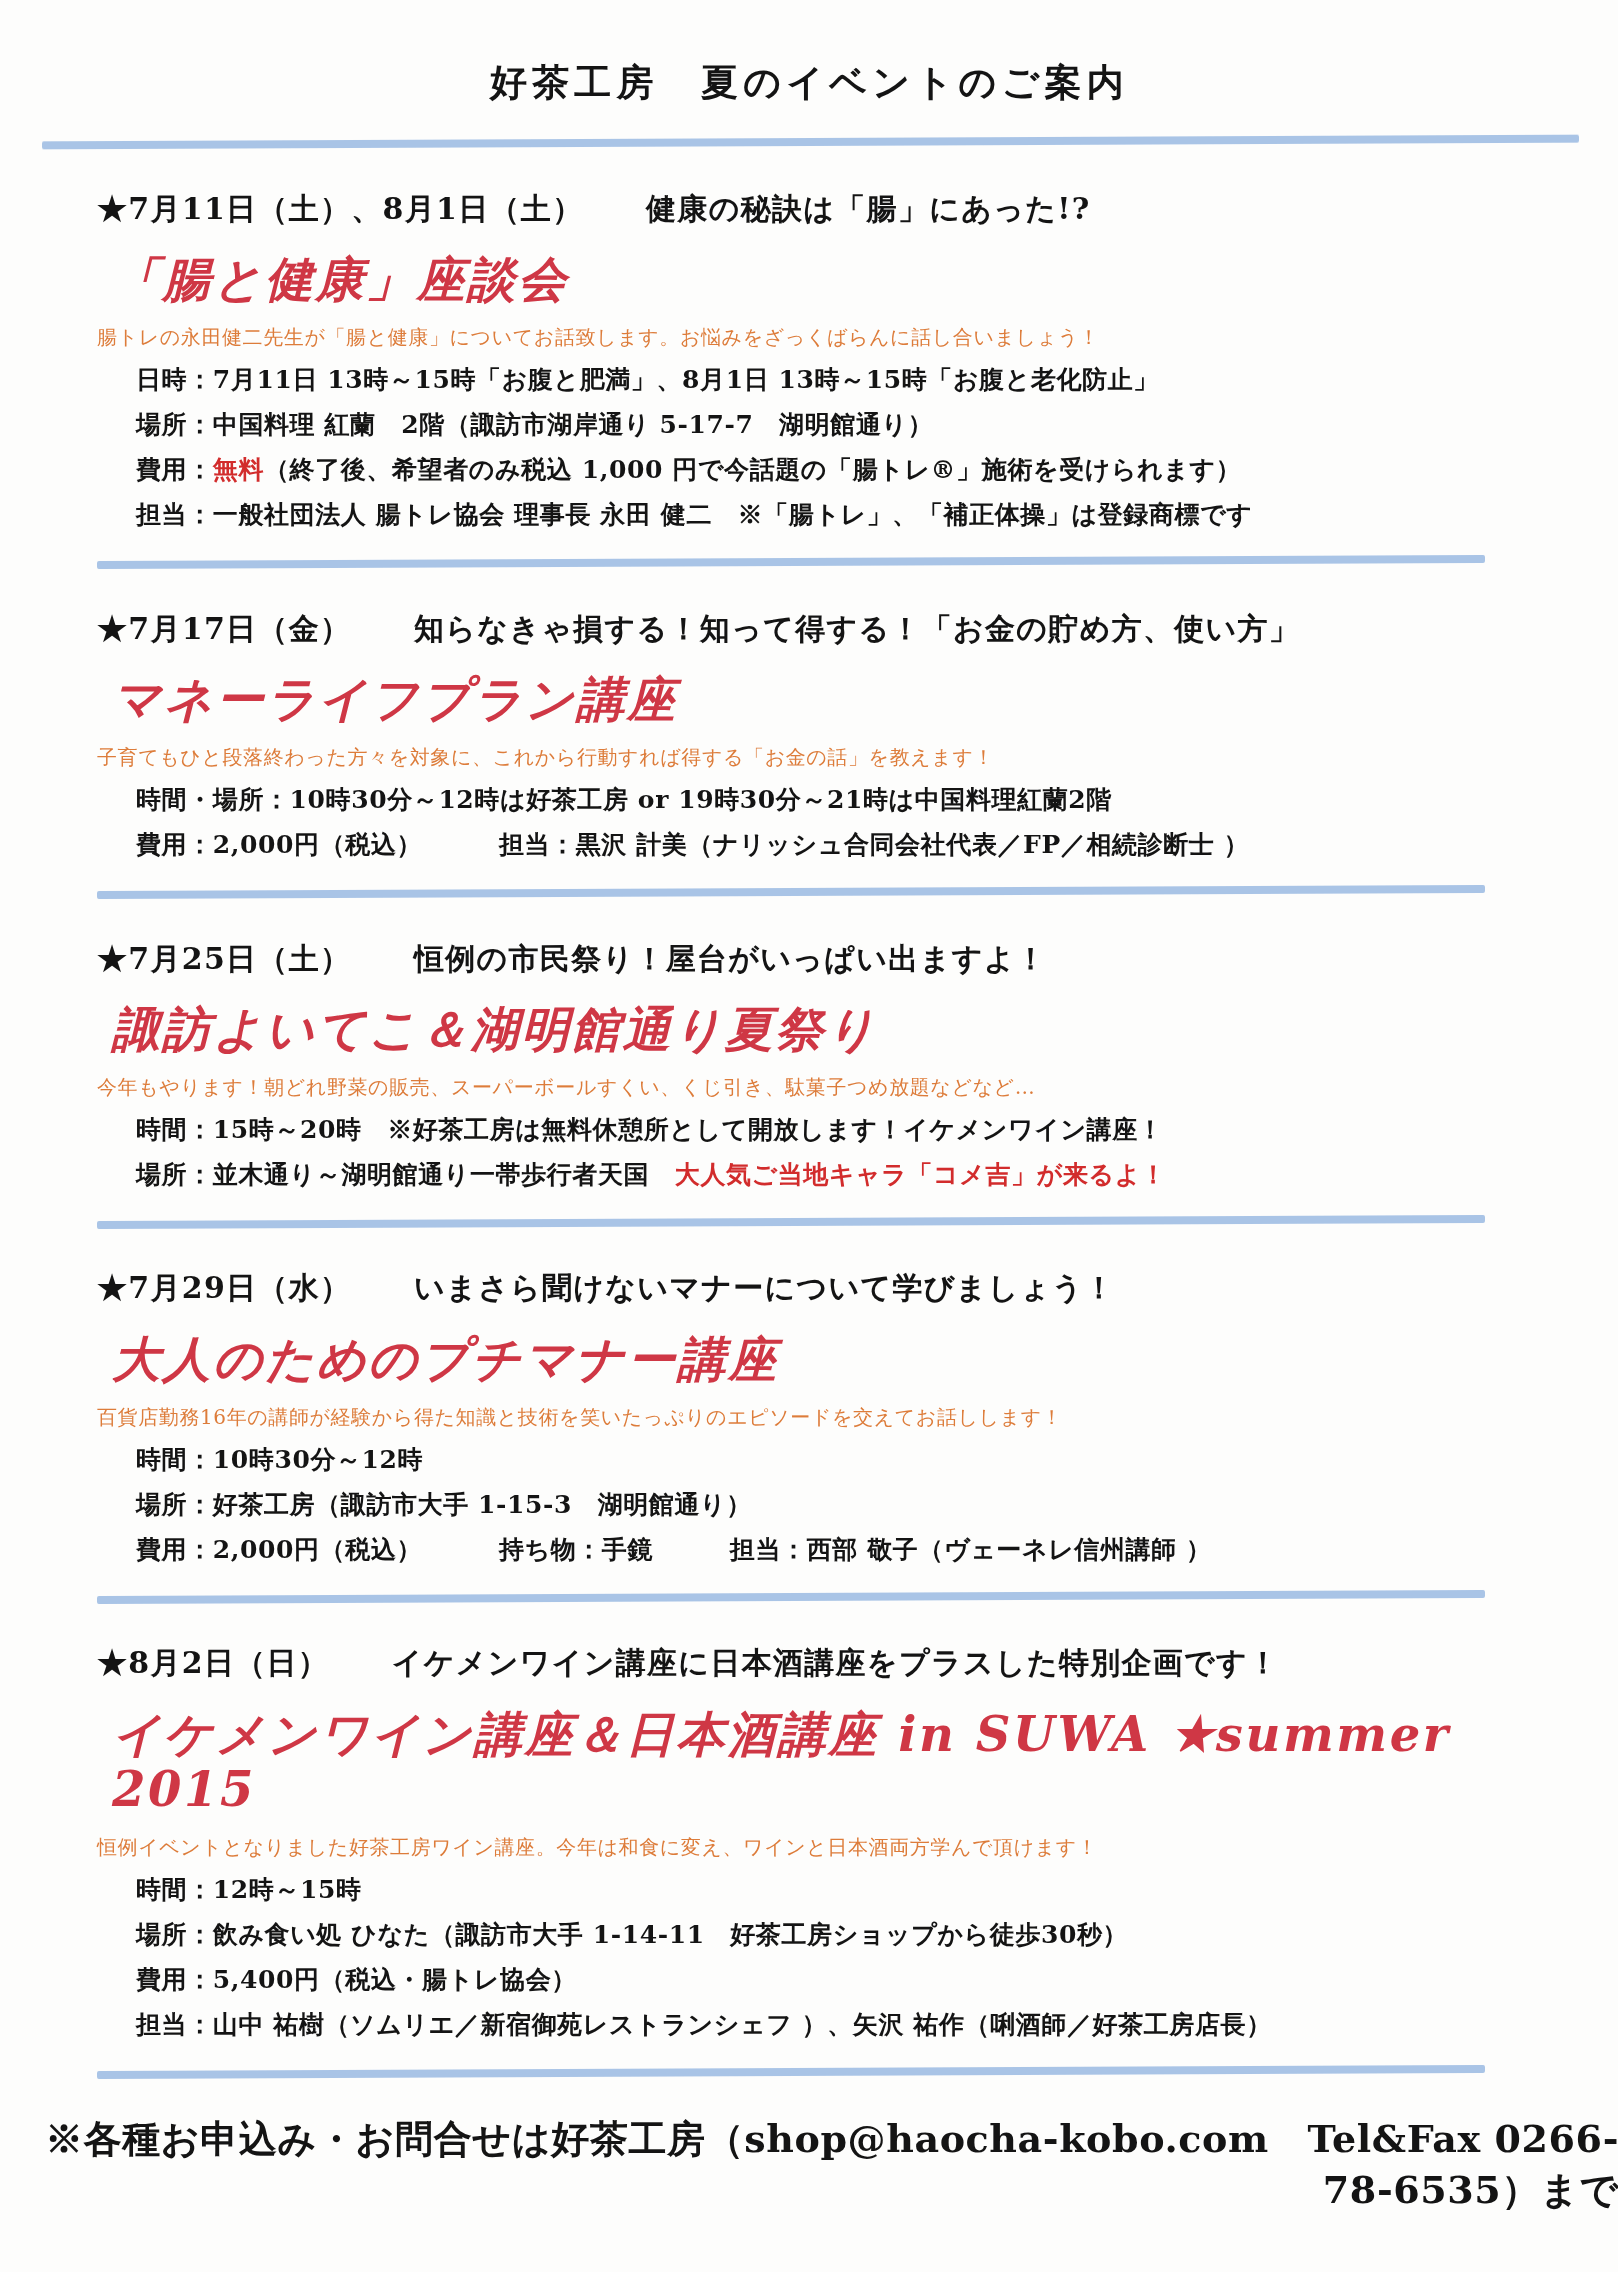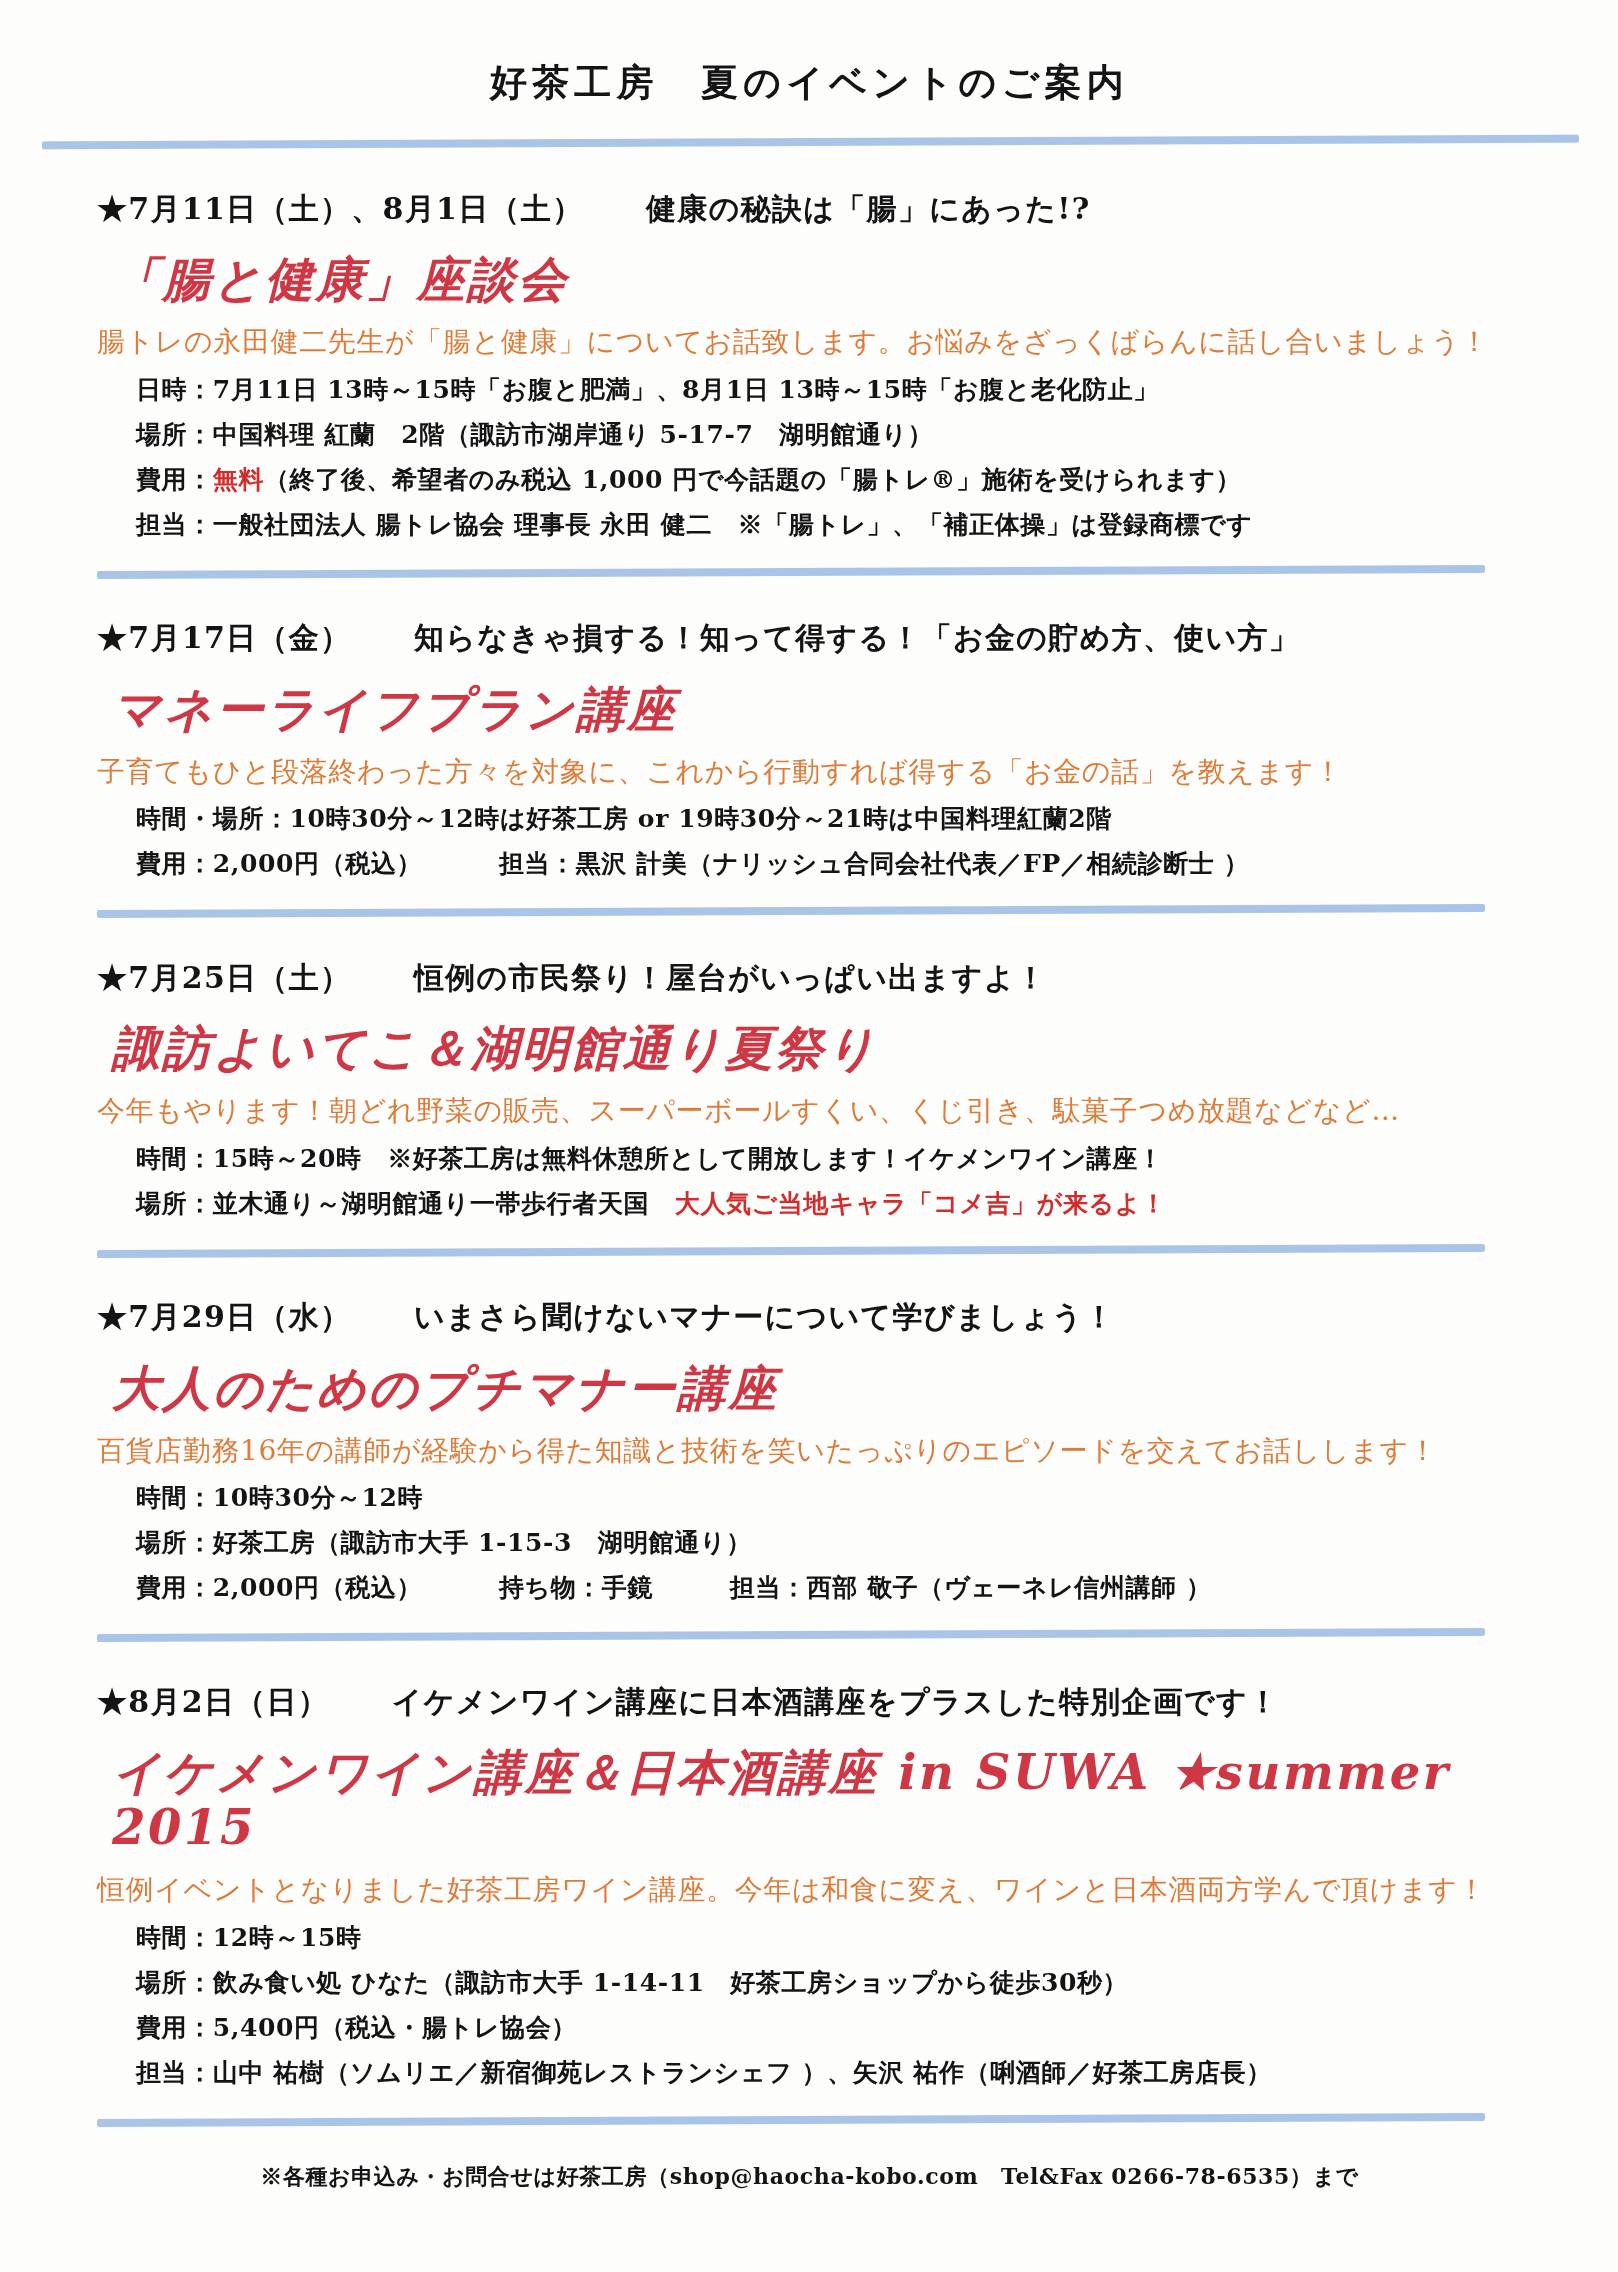--- a/index.html
+++ b/index.html
@@ -51,37 +51,37 @@
     margin:25px 39px 0 112px;
     font-size:48px;
     font-weight:bold;
     font-style:italic;
     color:var(--event-title-red);
     letter-spacing:2.6px;
     line-height:1.15;
   }
   .ev-desc{
     margin:18px 39px 0 97px;
-    font-size:28px;
+    font-size:20px;
     color:var(--description-orange);
     letter-spacing:0.6px;
     line-height:1.2;
   }
   .detail{
     margin:15.6px 39px 0 136px;
     font-size:25px;
     font-weight:bold;
     line-height:1.18;
     letter-spacing:0.6px;
   }
   .detail .red{color:var(--accent-red);}
   .footer-note{
     margin:38px 0 0 0;
-    text-align:center;
-    font-size:22px;
+    text-align:right;
+    font-size:38px;
     font-weight:bold;
     letter-spacing:0.6px;
   }
 </style>
 </head>
 <body>
 
 <div class="page">
 
   <h1 class="doc-title">好茶工房　夏のイベントのご案内</h1>

